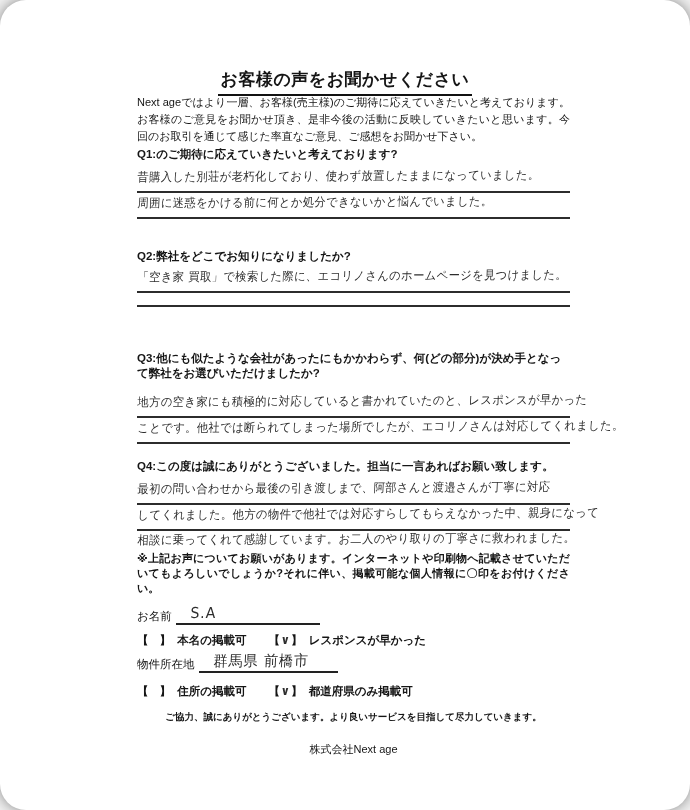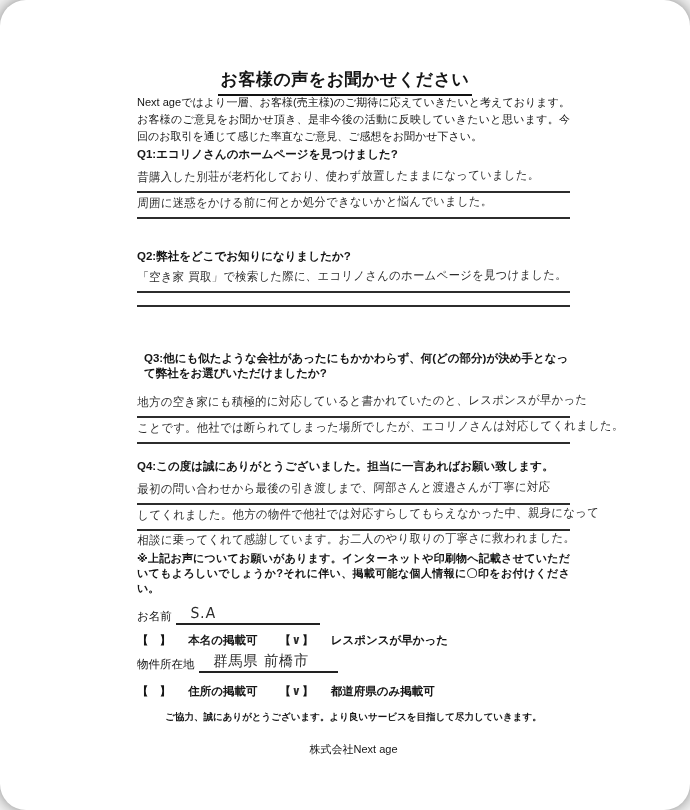--- a/index.html
+++ b/index.html
@@ -67,46 +67,46 @@
   .name-line{width:130px;}
   .loc-line{width:125px;}
 
   
   .opt-row{display:flex;gap:22px;font-size:11.5px;font-weight:bold;}
   .opt .bracket{font-weight:bold;}
   .opt .check{
     display:inline-block;width:11px;text-align:center;
     font-size:12px;font-weight:bold;color:#2e2e2e;
   }
-  .opt .opt-label{margin-left:14px;}
+  .opt .opt-label{margin-left:3px;}
 
   
   .footer{top:711px;text-align:center;}
   .footer-thanks{font-size:9.5px;font-weight:bold;}
   .footer-company{font-size:11px;font-weight:normal;margin-top:18px;}
 
   .sec-q1l{top:147px;} .sec-q1a{top:167px;}
   .sec-q2l{top:249px;} .sec-q2a{top:267px;}
-  .sec-q3l{top:351px;margin-left:7px;} .sec-q3a{top:392px;}
+  .sec-q3l{top:351px;} .sec-q3a{top:392px;}
   .sec-q4l{top:459px;} .sec-q4a{top:479px;}
   .sec-name{top:604px;} .sec-opt1{top:633px;}
   .sec-loc{top:652px;}  .sec-opt2{top:684px;}
 </style>
 </head>
 <body>
 
 <div class="sheet">
 
   <div class="sec-title">
     <span class="title-text">お客様の声をお聞かせください</span>
   </div>
 
   <div class="abs intro">Next ageではより一層、お客様(売主様)のご期待に応えていきたいと考えております。お客様のご意見をお聞かせ頂き、是非今後の活動に反映していきたいと思います。今回のお取引を通じて感じた率直なご意見、ご感想をお聞かせ下さい。</div>
 
-  <div class="abs q-label sec-q1l">Q1:エコリノさんのホームページを見つけました?</div>
+  <div class="abs q-label sec-q1l">Q1:のご期待に応えていきたいと考えております?</div>
   <div class="abs sec-q1a">
     <div class="answer-line"><span class="hand">昔購入した別荘が老朽化しており、使わず放置したままになっていました。</span></div>
     <div class="answer-line"><span class="hand">周囲に迷惑をかける前に何とか処分できないかと悩んでいました。</span></div>
   </div>
 
   <div class="abs q-label sec-q2l">Q2:弊社をどこでお知りになりましたか?</div>
   <div class="abs sec-q2a">
     <div class="answer-line"><span class="hand">「空き家 買取」で検索した際に、エコリノさんのホームページを見つけました。</span></div>
     <div class="answer-line blank"><span class="hand"></span></div>
   </div>

